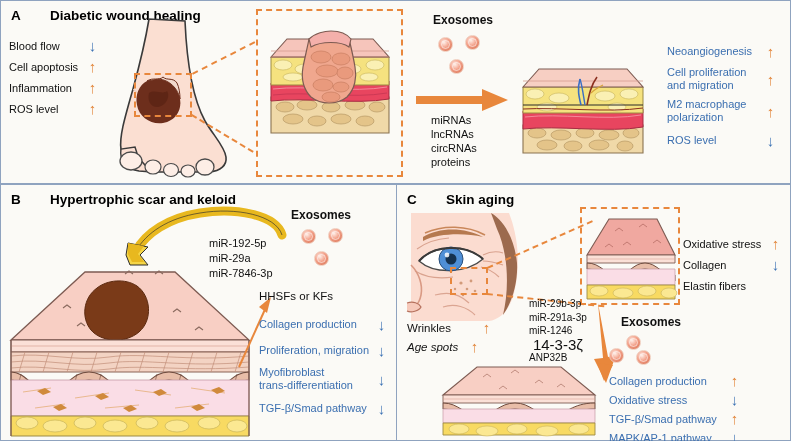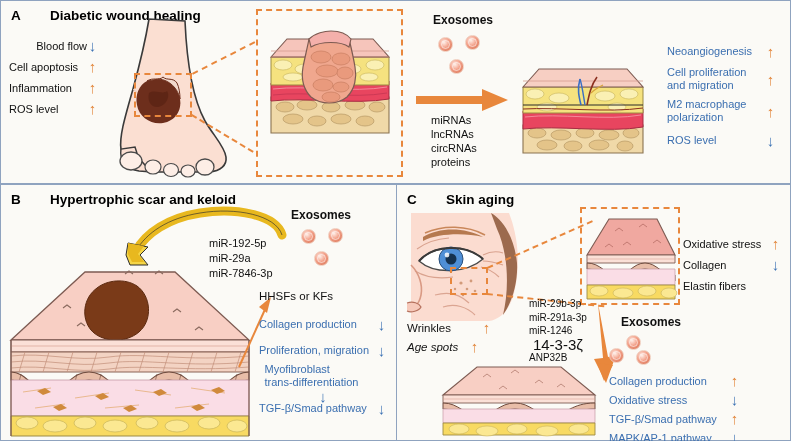--- a/index.html
+++ b/index.html
@@ -44,21 +44,21 @@
 
 <div class="fig">
 
   <div class="panel" id="panel-a">
 
     <div class="panel-letter" style="left:10px;top:7px;">A</div>
     <div class="panel-title" style="left:32px;top:7px;">Diabetic wound healing</div>
 
     <div class="lst" style="left:8px;top:34px;">
       <div class="row" style="height:21px;">
-        <span class="lbl blue-txt" style="width:78px;color:#111;text-align:right;">Blood flow</span>
+        <span class="lbl blue-txt" style="width:78px;color:#111;">Blood flow</span>
         <span class="arrow down">↓</span>
       </div>
       <div class="row" style="height:21px;">
         <span class="lbl" style="width:78px;font-size:11px;color:#111;">Cell apoptosis</span>
         <span class="arrow up">↑</span>
       </div>
       <div class="row" style="height:21px;">
         <span class="lbl" style="width:78px;font-size:11px;color:#111;">Inflammation</span>
         <span class="arrow up">↑</span>
       </div>
@@ -343,21 +343,21 @@
 
     <div class="lst" style="left:258px;top:126px;">
       <div class="row" style="height:26px;">
         <span class="blue-txt" style="width:117px;">Collagen production</span>
         <span class="arrow down">↓</span>
       </div>
       <div class="row" style="height:26px;">
         <span class="blue-txt" style="width:117px;">Proliferation, migration</span>
         <span class="arrow down">↓</span>
       </div>
-      <div class="row" style="height:32px;flex-direction:column;">
+      <div class="row" style="height:32px;">
         <span class="blue-txt" style="width:117px;line-height:13px;white-space:pre-line;">Myofibroblast
 trans-differentiation</span>
         <span class="arrow down">↓</span>
       </div>
       <div class="row" style="height:26px;">
         <span class="blue-txt" style="width:117px;">TGF-β/Smad pathway</span>
         <span class="arrow down">↓</span>
       </div>
     </div>
   </div>

